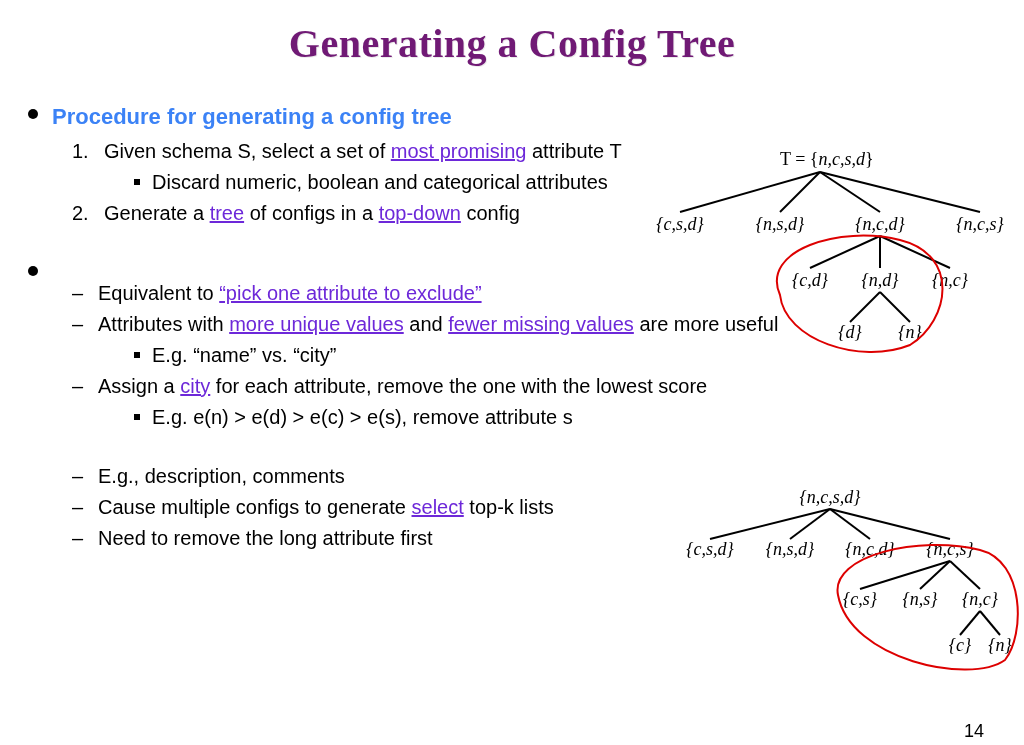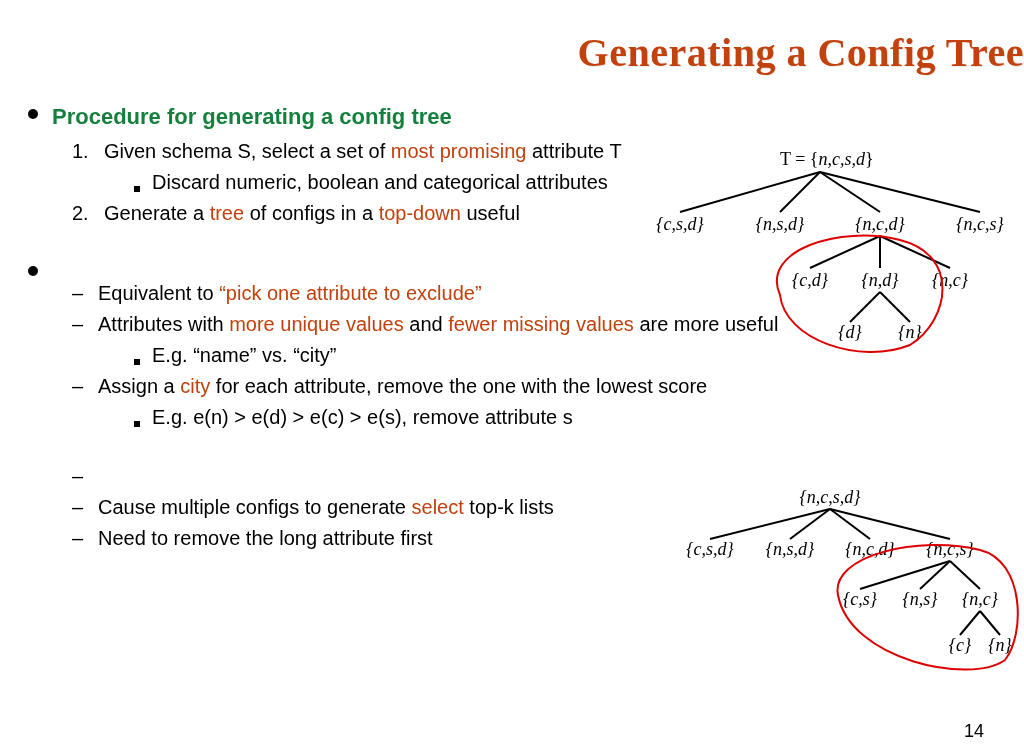--- a/index.html
+++ b/index.html
@@ -10,23 +10,23 @@
     background: #fff;
     font-family: Arial, Helvetica, sans-serif;
     color: #000;
     position: relative;
     overflow: hidden;
   }
   .title {
     font-family: "Times New Roman", Times, serif;
     font-weight: bold;
     font-size: 40px;
-    color: #c2410c;
-    text-align: right;
-    margin-top: 29px;
+    color: #701a75;
+    text-align: center;
+    margin-top: 20px;
     letter-spacing: 0.5px;
     text-shadow: 1px 1px 0 rgba(0,0,0,0.08);
   }
   .content {
     position: absolute;
     left: 28px;
     top: 100px;
     width: 970px;
     font-size: 20px;
     line-height: 1.55;
@@ -37,47 +37,47 @@
   .l1 {
     display: flex;
     align-items: flex-start;
     margin-bottom: 2px;
   }
   .l1 .bullet {
     width: 10px; height: 10px; border-radius: 50%; background: #000;
     margin-top: 9px; margin-right: 14px; flex: 0 0 auto;
   }
   .l1 .head {
-    color: #15803d;
+    color: #3b82f6;
     font-weight: bold;
     font-size: 22px;
   }
   .l2 {
     margin-left: 44px;
     display: flex;
     align-items: flex-start;
   }
   .l2 .num {
     min-width: 24px;
     margin-right: 8px;
   }
   .l2 .dash {
     min-width: 22px;
     margin-right: 4px;
   }
   .l3 {
     margin-left: 106px;
     display: flex;
-    align-items: center;
+    align-items: flex-start;
   }
   .l3 .sq {
     width: 6px; height: 6px; background: #000;
     margin-top: 12px; margin-right: 12px; flex: 0 0 auto;
   }
-  .red { color: #c2410c; }
+  .red { color: #6d28d9; text-decoration: underline; }
   .ital { }
   .pagenum {
     position: absolute;
     right: 40px;
     bottom: 3px;
     font-size: 18px;
   }
   svg.tree {
     position: absolute;
   }
@@ -108,21 +108,21 @@
         <span>Given schema S, select a set of </span><span class="red">most promising</span><span> attribute T</span>
       </div>
     </div>
     <div class="l3">
       <div class="sq"></div>
       <div>Discard numeric, boolean and categorical attributes</div>
     </div>
     <div class="l2">
       <div class="num">2.</div>
       <div>
-        <span>Generate a </span><span class="red">tree</span><span> of configs in a </span><span class="red">top-down</span><span> useful</span>
+        <span>Generate a </span><span class="red">tree</span><span> of configs in a </span><span class="red">top-down</span><span> config</span>
       </div>
     </div>
   </div>
 
   <div class="sec">
     <div class="l1">
       <div class="bullet"></div>
     </div>
     <div class="l2">
       <div class="dash">–</div>
@@ -150,20 +150,21 @@
       <div class="sq"></div>
       <div>
         <span>E.g. </span><span class="ital">e(n) &gt; e(d) &gt; e(c) &gt; e(s)</span><span>, remove attribute </span><span class="ital">s</span>
       </div>
     </div>
   </div>
 
   <div class="sec">
     <div class="l2">
       <div class="dash">–</div>
+      <div>E.g., description, comments</div>
     </div>
     <div class="l2">
       <div class="dash">–</div>
       <div>
         <span>Cause multiple configs to generate </span><span class="red">select</span><span> top-k lists</span>
       </div>
     </div>
     <div class="l2">
       <div class="dash">–</div>
       <div>Need to remove the long attribute first</div>

